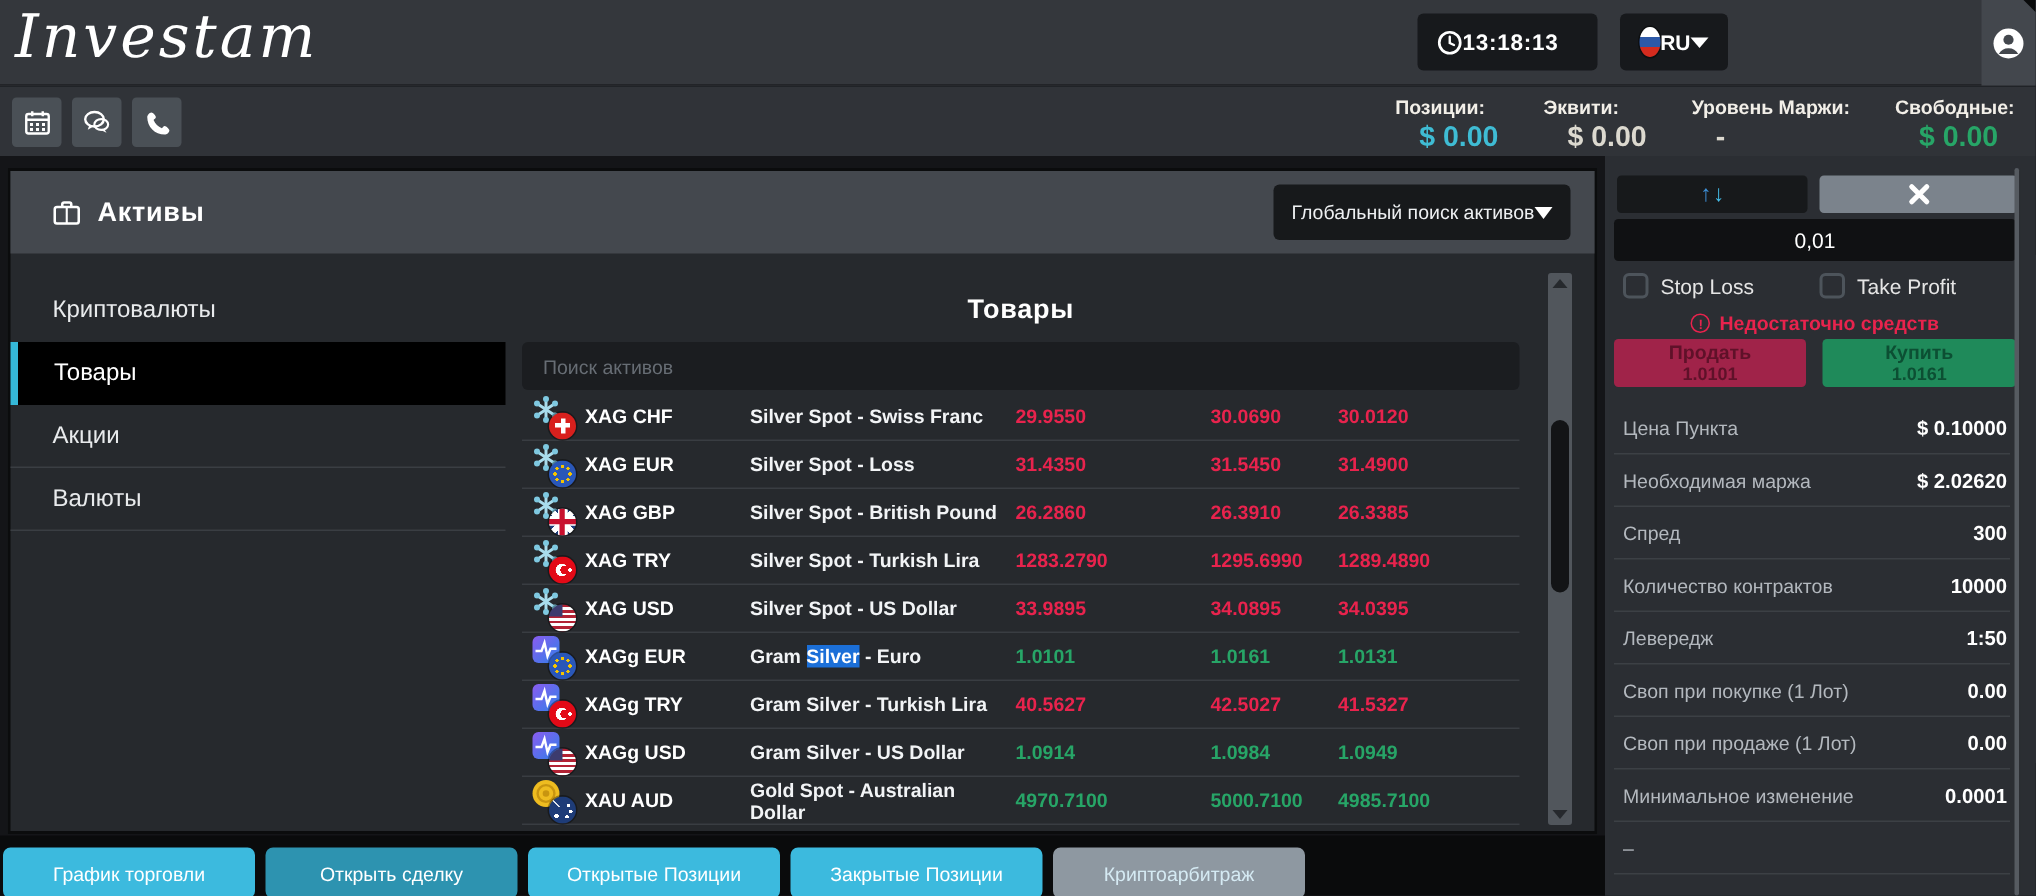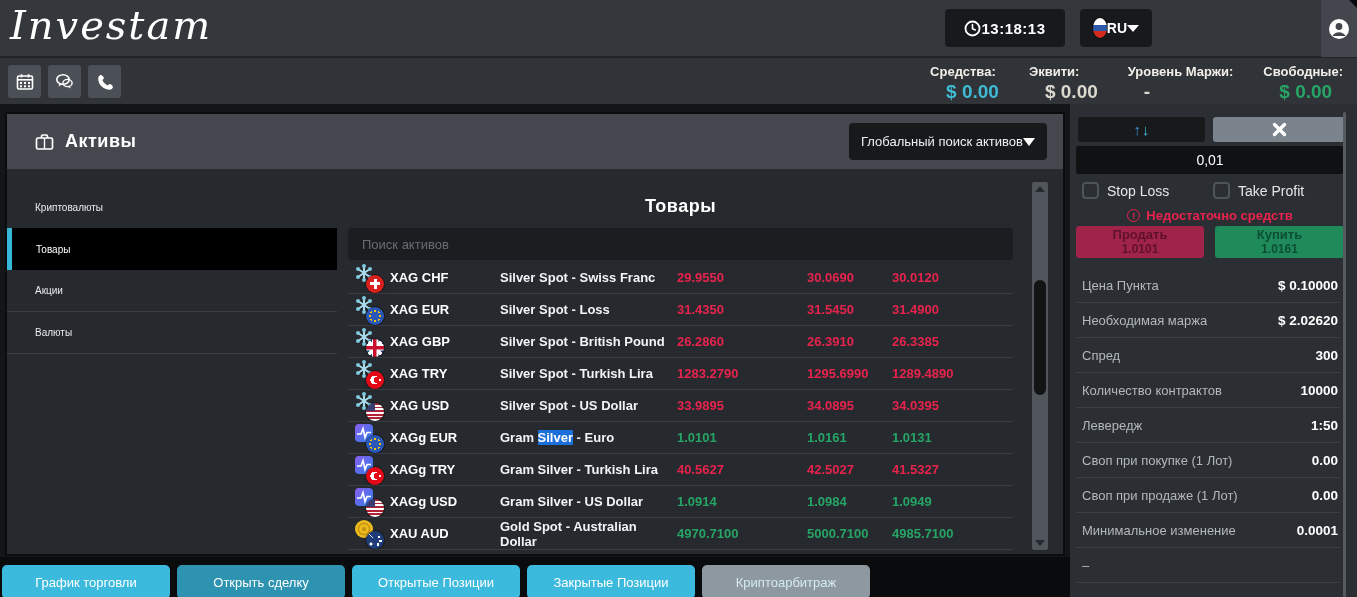--- a/index.html
+++ b/index.html
@@ -3,21 +3,21 @@
 <meta charset="utf-8">
 <style>
   * { margin:0; padding:0; box-sizing:border-box; }
   html,body { width:1357px; height:597px; overflow:hidden; background:#202327;
     font-family:"Liberation Sans", sans-serif; }
 
   
   #topbar { position:absolute; left:0; top:0; width:1357px; height:57px; background:#34373c; border-bottom:1px solid #222428; }
   #logo { position:absolute; left:10px; top:2px; font-family:"DejaVu Serif", serif; font-style:italic; font-size:40px; color:#fff; letter-spacing:2px; font-weight:400; }
   .pillbox { position:absolute; top:9px; height:38px; background:#17191c; border-radius:4px; display:flex; align-items:center; padding:0 13px; color:#fff; }
-  #clockbox { left:945px; width:120px; justify-content:center; }
+  #clockbox { left:945px; width:120px; justify-content:flex-start; }
   #clock-time { font-weight:bold; font-size:15px; letter-spacing:.5px; }
   #langbox { left:1080px; width:72px; justify-content:space-between; cursor:pointer; }
   #lang-flag { width:20px; height:20px; border-radius:50%; background:linear-gradient(#fff 0 34%, #2d59a8 34% 67%, #d52b1e 67%); box-shadow:0 0 0 1px rgba(0,0,0,.4); }
   #lang-code { font-weight:bold; font-size:14px; }
   .caret { width:0; height:0; border-left:6px solid transparent; border-right:6px solid transparent; border-top:7px solid #fff; }
   #avatarbox { position:absolute; right:0; top:0; width:36px; height:57px; background:#43474d; display:flex; align-items:center; justify-content:center; cursor:pointer; }
   #avatarbox:after { content:""; position:absolute; right:0; top:0; border-top:8px solid #0a0b0c; border-left:8px solid transparent; }
 
   
   #toolbar { position:absolute; left:0; top:58px; width:1357px; height:46px; background:#303338; }
@@ -36,21 +36,21 @@
   #panel-header { position:absolute; left:0; top:0; width:100%; height:55px; background:#44484e; display:flex; align-items:center; padding-left:28px; gap:11px; }
   #panel-title { color:#fff; font-weight:bold; font-size:18px; letter-spacing:.5px; }
   #global-search { position:absolute; right:16px; top:9px; width:198px; height:37px; background:#17191b; border-radius:4px; display:flex; align-items:center; justify-content:space-between; padding:0 12px; cursor:pointer; }
   #global-search span { color:#eef0f2; font-size:13px; }
   #global-search .caret { border-top-width:8px; }
 
   #panel-body { position:absolute; left:0; top:55px; width:1056px; height:385px; }
 
   
   #cat-list { position:absolute; left:0; top:17px; width:330px; }
-  .cat-item { height:42px; display:flex; align-items:center; padding-left:28px; color:#e8eaec; font-size:10px; cursor:pointer; border-bottom:1px solid #3a3e43; }
+  .cat-item { height:42px; display:flex; align-items:center; padding-left:28px; color:#e8eaec; font-size:16px; cursor:pointer; border-bottom:1px solid #3a3e43; }
   .cat-item.first { border-bottom:none; }
   .cat-item.selected { background:#000; border-left:5px solid #35b8d8; padding-left:24px; border-bottom:none; color:#fff; }
 
   
   #asset-table { position:absolute; left:341px; top:0; width:665px; height:385px; }
   #table-title { position:absolute; left:0; top:27px; width:100%; text-align:center; color:#fff; font-weight:bold; font-size:18px; letter-spacing:.5px; }
   #asset-search { position:absolute; left:0; top:59px; width:665px; height:32px; background:#1b1d20; border:none; border-radius:4px; color:#e8eaec; font-size:13px; padding-left:14px; outline:none; font-family:"Liberation Sans",sans-serif; }
   #asset-search::placeholder { color:#676d74; }
   #rows { position:absolute; left:0; top:93px; width:665px; }
   .arow { height:32px; border-bottom:1px solid #393d42; display:grid; grid-template-columns:42px 110px 177px 130px 85px 121px; align-items:center; cursor:pointer; }
@@ -209,21 +209,21 @@
   </div>
   <div class="tool-btn" style="left:88px">
     <span>
       <svg width="18" height="18" viewBox="0 0 20 20">
           <path d="M5.5 2.2 C6.6 2.2 8.8 4.6 8.8 5.6 C8.8 6.7 7.6 7.2 7.1 7.8 C8.3 10.6 10.4 12.7 13.2 13.9 C13.8 13.4 14.3 12.2 15.4 12.2 C16.4 12.2 18.8 14.4 18.8 15.5 C18.8 17.1 16.6 18.6 15.4 18.6 C8 18.6 2.4 13 2.4 5.6 C2.4 4.4 3.9 2.2 5.5 2.2 Z" fill="#fff"></path>
         </svg>
     </span>
   </div>
   <div id="stats">
       <div class="stat">
-        <span class="lbl">Средства:</span>
+        <span class="lbl">Позиции:</span>
         <span class="val" style="color: rgb(63, 188, 212);">$ 0.00</span>
       </div>
       <div class="stat">
         <span class="lbl">Эквити:</span>
         <span class="val" style="color: rgb(220, 217, 207);">$ 0.00</span>
       </div>
       <div class="stat">
         <span class="lbl">Уровень Маржи:</span>
         <span class="val" style="color: rgb(220, 217, 207);">-</span>
       </div>

